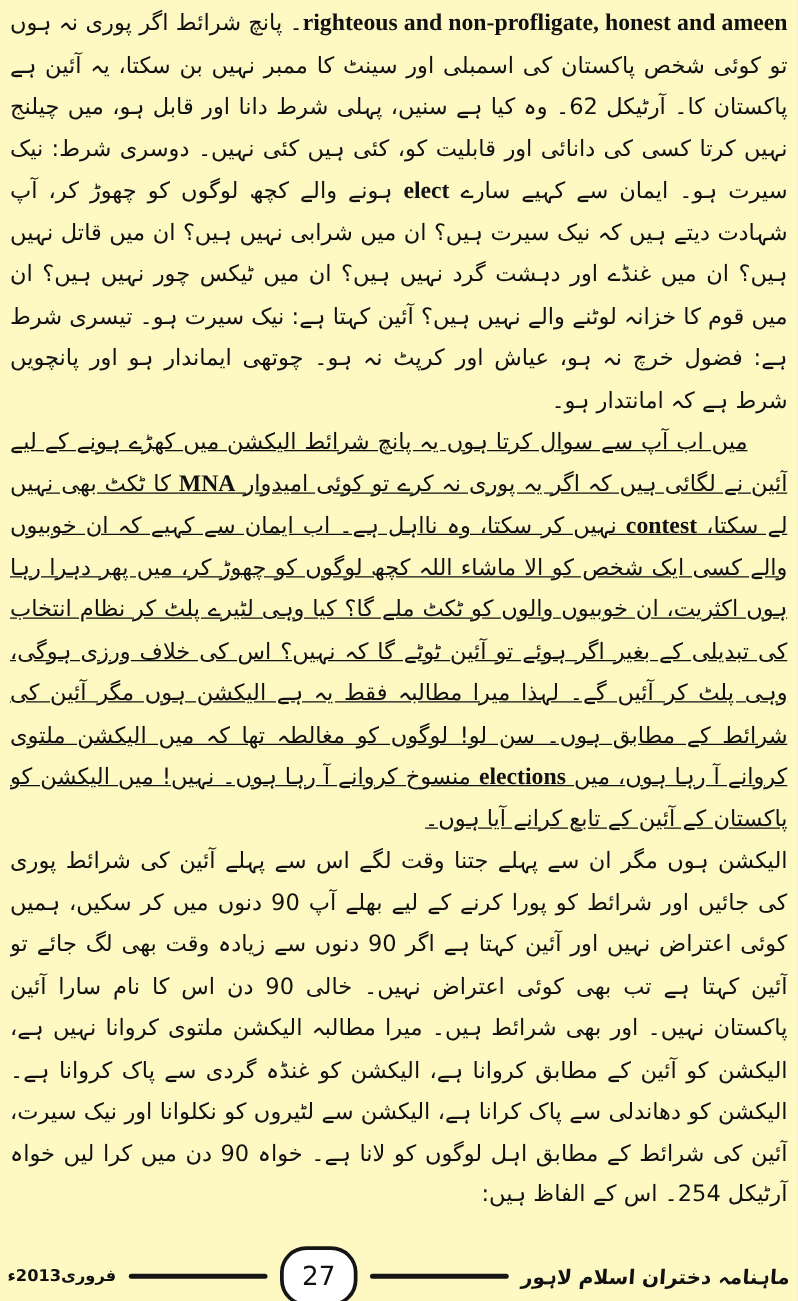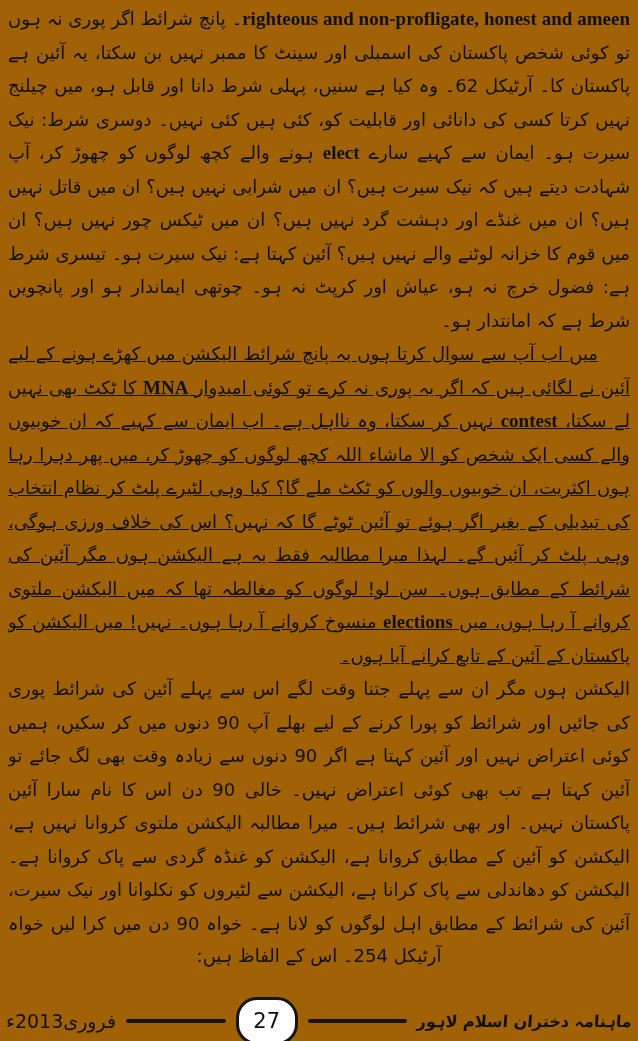--- a/index.html
+++ b/index.html
@@ -5,21 +5,21 @@
   html, body {
     margin: 0;
     padding: 0;
     background: #e8e8e8;
   }
   .page {
     position: relative;
     width: 638px;
     height: 1041px;
     margin: 0 auto;
-    background: #a16207;
+    background: #fef9c3;
     overflow: hidden;
     font-family: "DejaVu Sans", sans-serif;
     color: #111111;
   }
   .article {
     direction: rtl;
     position: absolute;
     top: 2px;
     right: 8px;
     left: 8px;
@@ -44,41 +44,41 @@
     unicode-bidi: embed;
     direction: ltr;
   }
   .article-heading {
     position: absolute;
     right: 8px;
     left: 8px;
     top: 938px;
     height: 40px;
     direction: rtl;
-    text-align: center;
+    text-align: right;
     font-size: 18px;
     line-height: 36px;
     margin: 0;
   }
   .footer {
     position: absolute;
     left: 0;
     right: 0;
     bottom: -4px;
     height: 48px;
     display: flex;
     align-items: center;
     padding: 0 6px;
     gap: 10px;
     direction: ltr;
   }
   .footer-date {
     direction: rtl;
-    font-weight: 400;
-    font-size: 19px;
+    font-weight: 700;
+    font-size: 13px;
     white-space: nowrap;
     flex: 0 0 auto;
   }
   .footer-rule {
     flex: 1 1 auto;
     height: 4px;
     background: #151515;
     border-radius: 2px;
   }
   .footer-rule.short {

